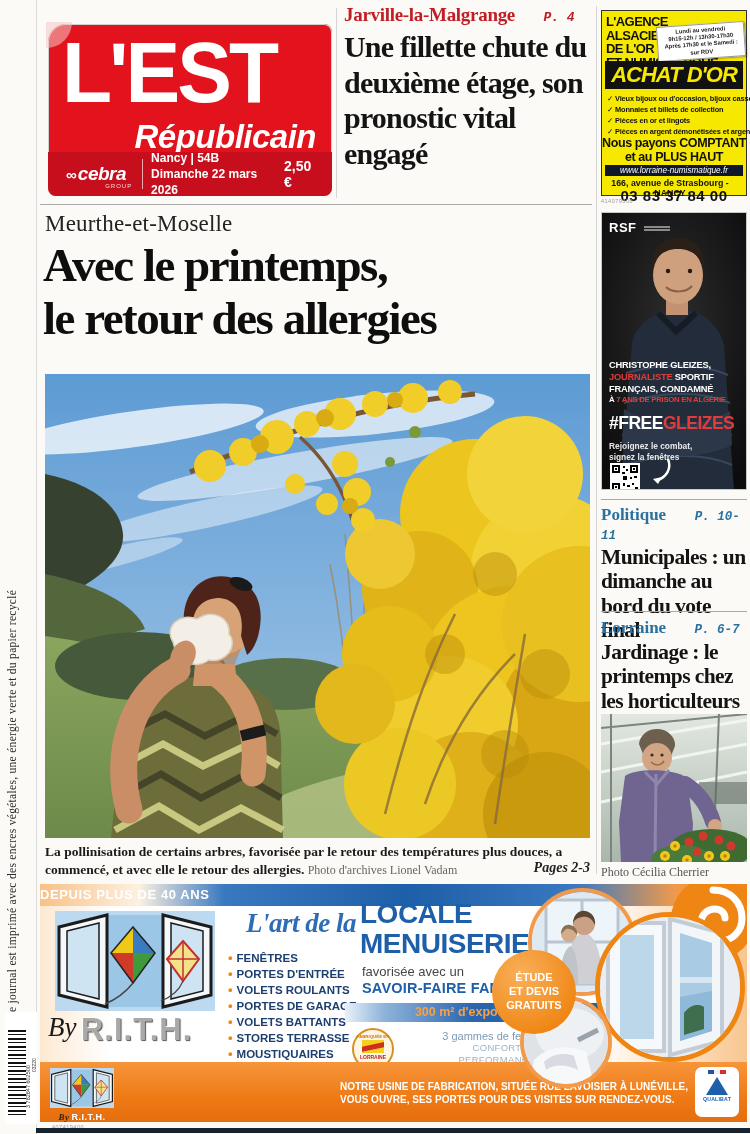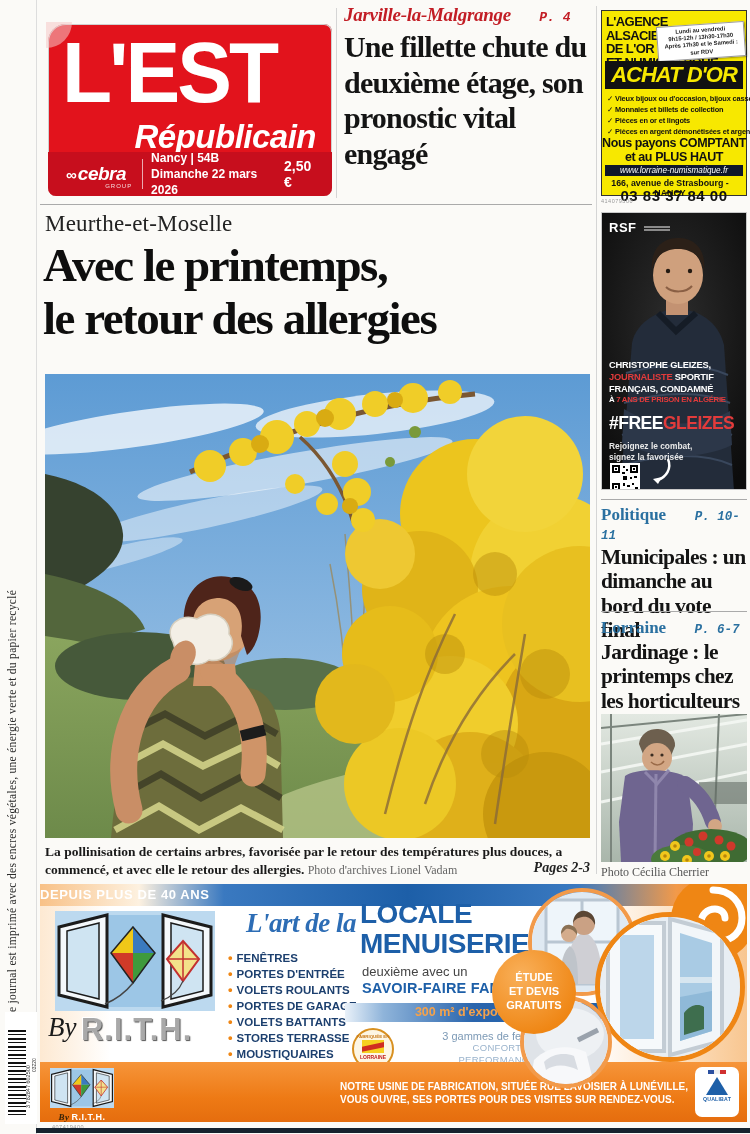--- a/index.html
+++ b/index.html
@@ -29,21 +29,21 @@
   .cebra .name { font-size:19px; font-weight:700; font-style:italic; letter-spacing:-.5px; }
   .cebra .grp { position:absolute; right:2px; bottom:-4px; font-size:6px; letter-spacing:1px; opacity:.85; }
   .mast-divider { width:1px; height:30px; background:rgba(255,255,255,.65); margin:0 8px; }
   .mast-lines { font-size:12px; font-weight:700; line-height:1.35; }
   .mast-price { margin-left:auto; font-size:14px; font-weight:700; }
 
   
   .vrule1 { position:absolute; left:336px; top:8px; width:1px; height:190px; background:#d5d5d5; }
   .vrule2 { position:absolute; left:596px; top:6px; width:1px; height:868px; background:#d5d5d5; }
   .top-story { position:absolute; left:344px; top:4px; width:250px; }
-  .kicker-red { font-family:"Liberation Serif",serif; font-weight:800; font-size:19px; color:#c21d25; letter-spacing:-.3px;font-style:italic; }
+  .kicker-red { font-family:"Liberation Serif",serif; font-weight:800; font-size:19px; color:#c21d25; letter-spacing:-.3px; }
   .pageref { font-family:Liberation Mono, monospace; font-style:italic; font-weight:700; font-size:13px;margin-left:24px; }
   .top-story .pageref { color:#c21d25; }
   .top-headline { margin-top:3px; font-family:"Liberation Serif",serif; font-weight:900; font-size:30px; line-height:1.19; color:#141414; letter-spacing:-.8px; }
 
   
   .gold-ad { position:absolute; left:601px; top:10px; width:146px; height:186px; background:#f7e800; border:1px solid #333; padding:4px 4px 0; }
   .gold-title { font-weight:900; font-size:13px; line-height:1.05; color:#111; letter-spacing:-.6px; }
   .gold-hours { position:absolute; right:1px; top:13px; width:88px; background:#fff; border:1px solid #999; box-shadow:1px 1px 2px rgba(0,0,0,.4);
     transform:rotate(-4deg); padding:2px 1px; text-align:center; font-size:5.8px; font-weight:700; color:#222; line-height:1.25; }
   .gold-banner { position:absolute; left:3px; right:3px; top:50px; height:28px; background:#111; color:#f7e800;
@@ -392,21 +392,21 @@
       <div>CHRISTOPHE GLEIZES,</div>
       <div><span class="red">JOURNALISTE</span><span> SPORTIF</span></div>
       <div>FRANÇAIS, CONDAMNÉ</div>
       <div class="rsf-l4"><span>À </span><span class="red">7 ANS DE PRISON EN ALGÉRIE</span></div>
     </div>
     <div class="rsf-hash">
       <span>#FREE</span><span class="red">GLEIZES</span>
     </div>
     <div class="rsf-cta">
       <div>Rejoignez le combat,</div>
-      <div>signez la favorisée</div>
+      <div>signez la fenêtres</div>
     </div>
     <div class="rsf-qr">
       <svg width="30" height="30" viewBox="0 0 30 30">
         <rect width="30" height="30" fill="#fff"></rect>
         <g fill="#000">
           <rect x="2" y="2" width="8" height="8"></rect>
             <rect x="20" y="2" width="8" height="8"></rect>
             <rect x="2" y="20" width="8" height="8"></rect>
           <rect x="4" y="4" width="4" height="4" fill="#fff"></rect>
             <rect x="22" y="4" width="4" height="4" fill="#fff"></rect>
@@ -527,21 +527,21 @@
       <div class="rith-prod">PORTES DE GARAGE</div>
       <div class="rith-prod">VOLETS BATTANTS</div>
       <div class="rith-prod">STORES TERRASSE</div>
       <div class="rith-prod">MOUSTIQUAIRES</div>
     </div>
 
     <div class="rith-title">
       <div>LOCALE</div>
       <div>MENUISERIE</div>
     </div>
-    <div class="rith-sub1">deuxième avec un</div>
+    <div class="rith-sub1">favorisée avec un</div>
     <div class="rith-sub2">SAVOIR-FAIRE FAMILIAL</div>
     <div class="rith-expo">300 m² d'exposition</div>
 
     <div class="rith-badge">
       <div class="bt">FABRIQUÉE EN</div>
       <div class="flag">
           <i></i>
         </div>
       <div class="bb">LORRAINE</div>
     </div>

